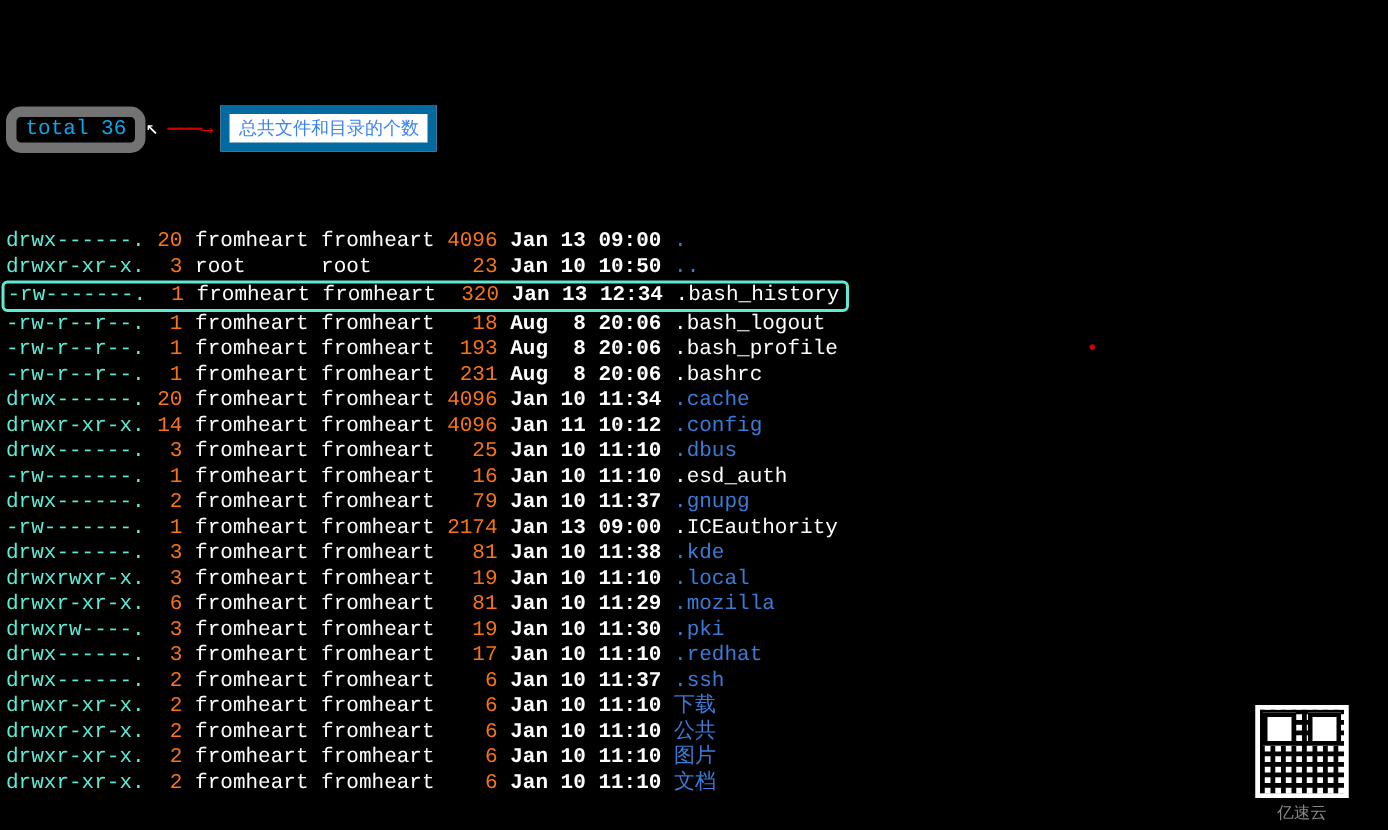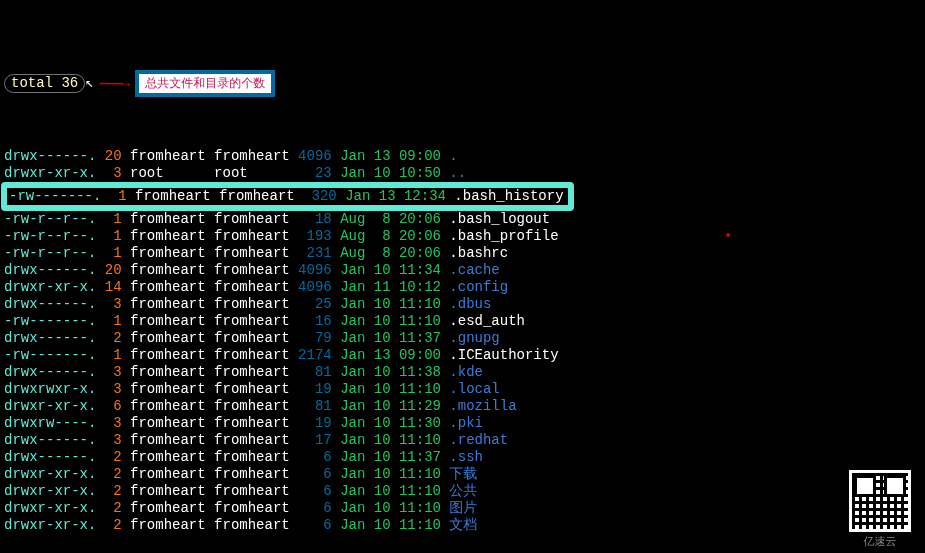--- a/index.html
+++ b/index.html
@@ -16,65 +16,65 @@
   }
   .terminal {
     padding: 2px 4px;
     line-height: 17px;
     white-space: pre;
   }
   .prompt-line { color: #ffffff; }
   .total-line { position: relative; }
   .total-box {
     display: inline-block;
-    border: 1px solid #737373;
+    border: 7px solid #737373;
     border-radius: 10px;
     padding: 0px 6px;
-    color: #fef9c3;
+    color: #0ea5e9;
     text-align: center;
   }
   .arrow-red {
     color: #d30000;
     font-weight: bold;
     display: inline-block;
     padding: 0 6px;
     letter-spacing: -1px;
   }
   .annotation-box {
     display: inline-block;
-    border: 4px solid #0369a1;
+    border: 6px solid #0369a1;
     background: #ffffff;
-    color: #be185d;
+    color: #3b82f6;
     font-family: Liberation Sans, sans-serif;
     font-size: 12px;
     padding: 1px 6px;
   }
   .highlight-row {
-    border: 6px solid #5eead4;
+    border: 2px solid #5eead4;
     border-radius: 4px;
     display: inline-block;
     padding: 0 4px 0 2px;
     margin-left: -3px;
   }
   .row { display:block; }
   .perms { color:#5eead4; }
   .links { color:#f97316; }
   .owner { color:#ffffff; }
   .group { color:#ffffff; }
-  .size  { color:#0369a1; }
-  .date  { color:#22c55e; }
+  .size  { color:#f97316; }
+  .date  { color:#ffffff;font-weight:bold; }
   .name-blue   { color:#3b7bd8; }
   .name-white  { color:#ffffff; }
   .red-dot {
     color:#d30000;
     position:absolute;
   }
   .watermark {
     position: absolute;
-    right: 0;
+    right: 12px;
     bottom: 4px;
     width: 90px;
     text-align: center;
     font-family: sans-serif;
     color: #888;
     font-size: 11px;
   }
   .qr {
     width: 56px;
     height: 56px;

